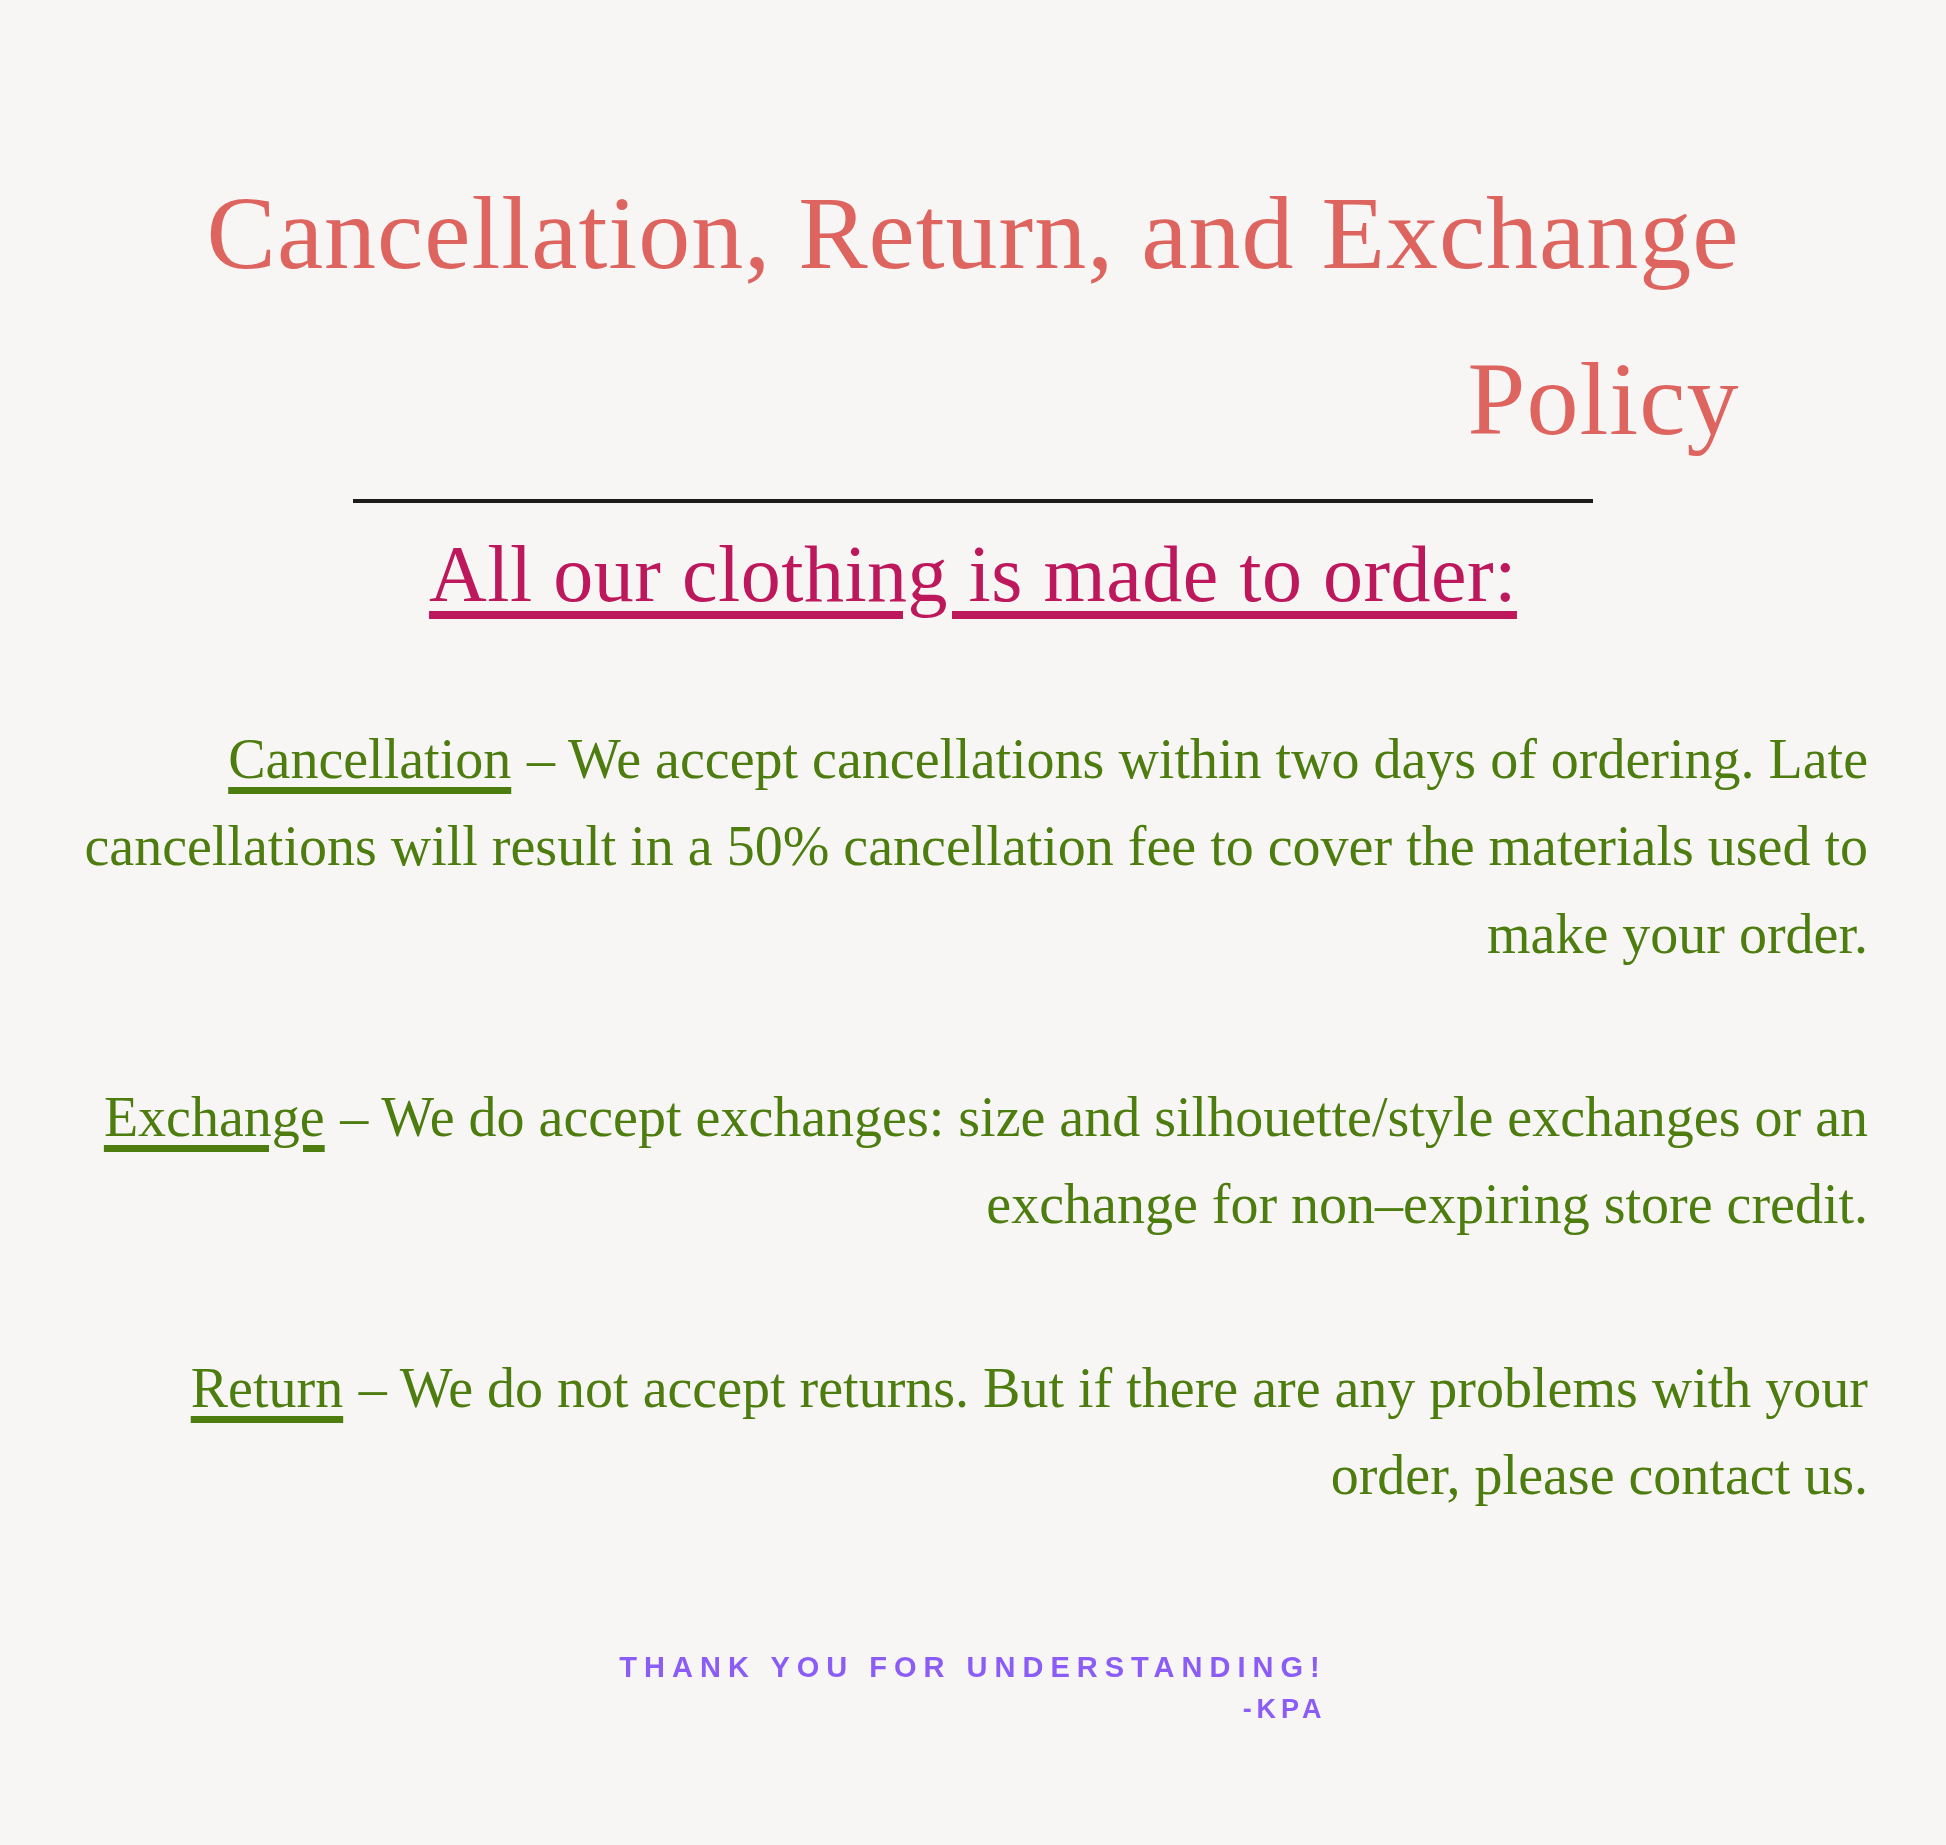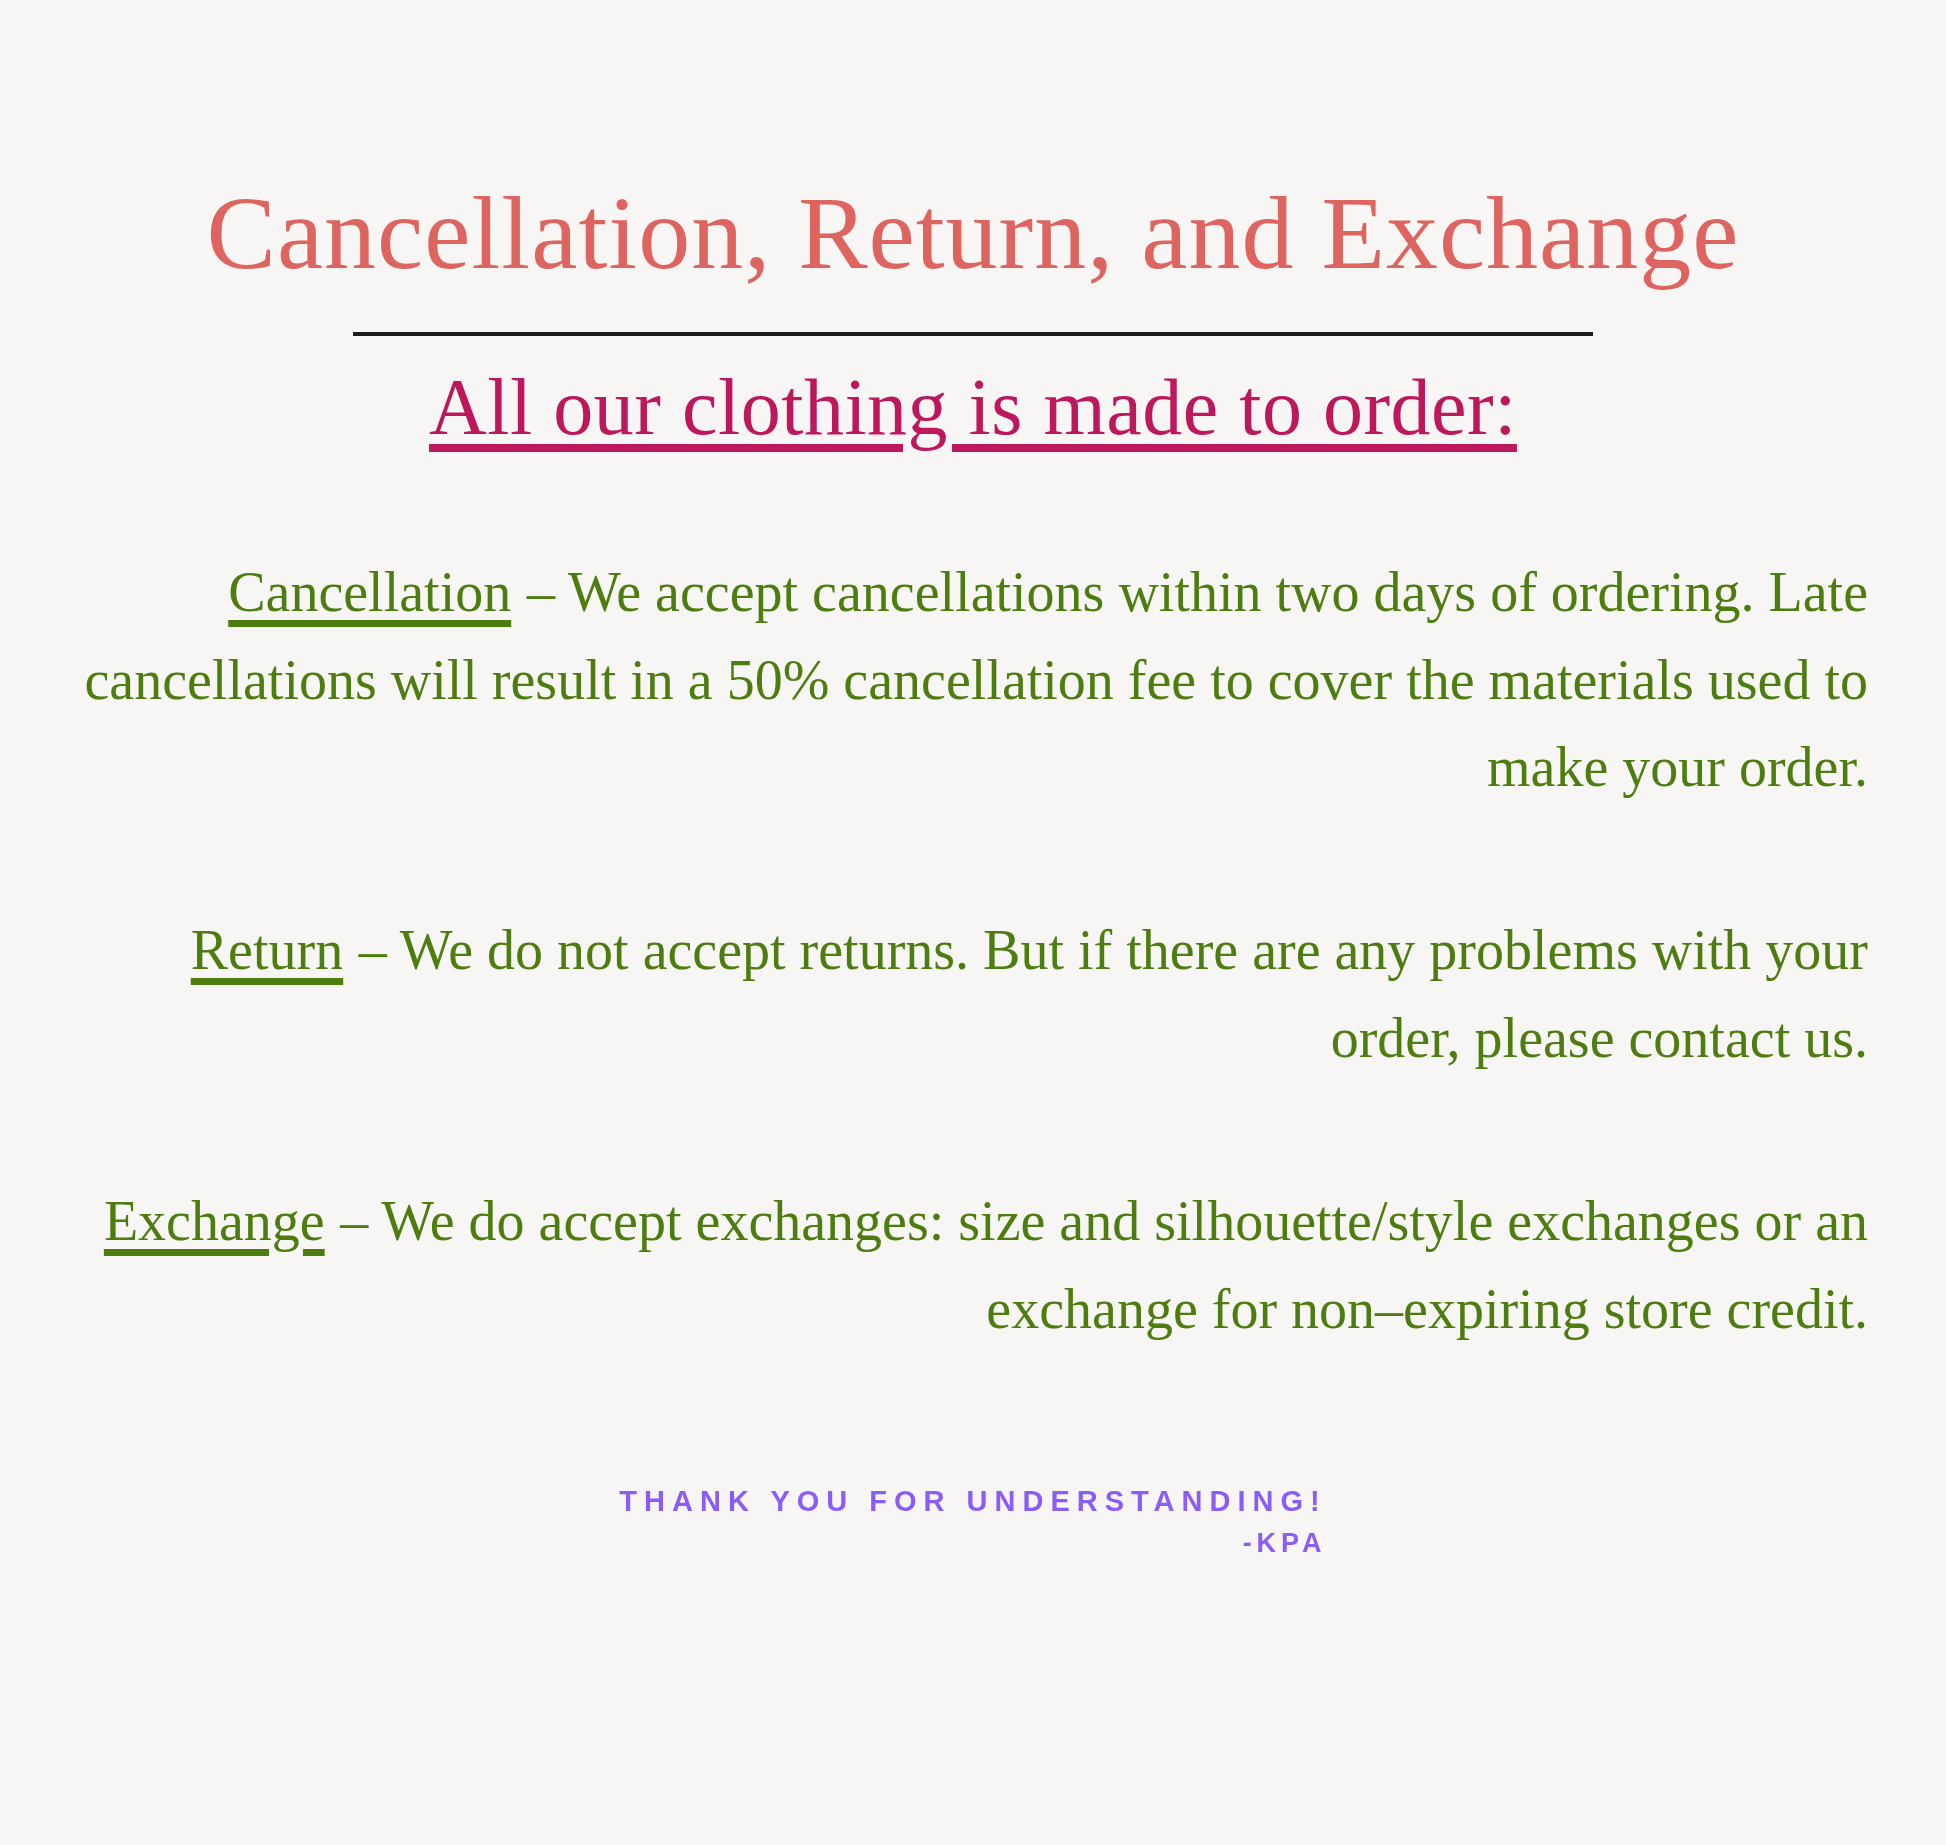--- a/index.html
+++ b/index.html
@@ -86,36 +86,37 @@
     letter-spacing: 5px;
   }
 </style>
 </head>
 <body>
 
 <div class="poster">
 
   <div class="title">
     <div class="title-line">Cancellation, Return, and Exchange</div>
+    <div class="title-line">Policy</div>
   </div>
 
   <div class="divider"></div>
 
   <div class="subtitle">All our clothing is made to order:</div>
 
   <div class="policy first">
     <span class="lead">Cancellation</span><span>– We accept cancellations within two days of ordering. Late cancellations will result in a 50% cancellation fee to cover the materials used to make your order.</span>
   </div>
 
   <div class="policy">
-    <span class="lead">Return</span><span>– We do not accept returns. But if there are any problems with your order, please contact us.</span>
+    <span class="lead">Exchange</span><span>– We do accept exchanges: size and silhouette/style exchanges or an exchange for non–expiring store credit.</span>
   </div>
 
   <div class="policy">
-    <span class="lead">Exchange</span><span>– We do accept exchanges: size and silhouette/style exchanges or an exchange for non–expiring store credit.</span>
+    <span class="lead">Return</span><span>– We do not accept returns. But if there are any problems with your order, please contact us.</span>
   </div>
 
   <div class="footer">
     <div class="footer-thanks">THANK YOU FOR UNDERSTANDING!</div>
     <div class="footer-sign">-KPA</div>
   </div>
 
 </div>
 
 </body></html>

